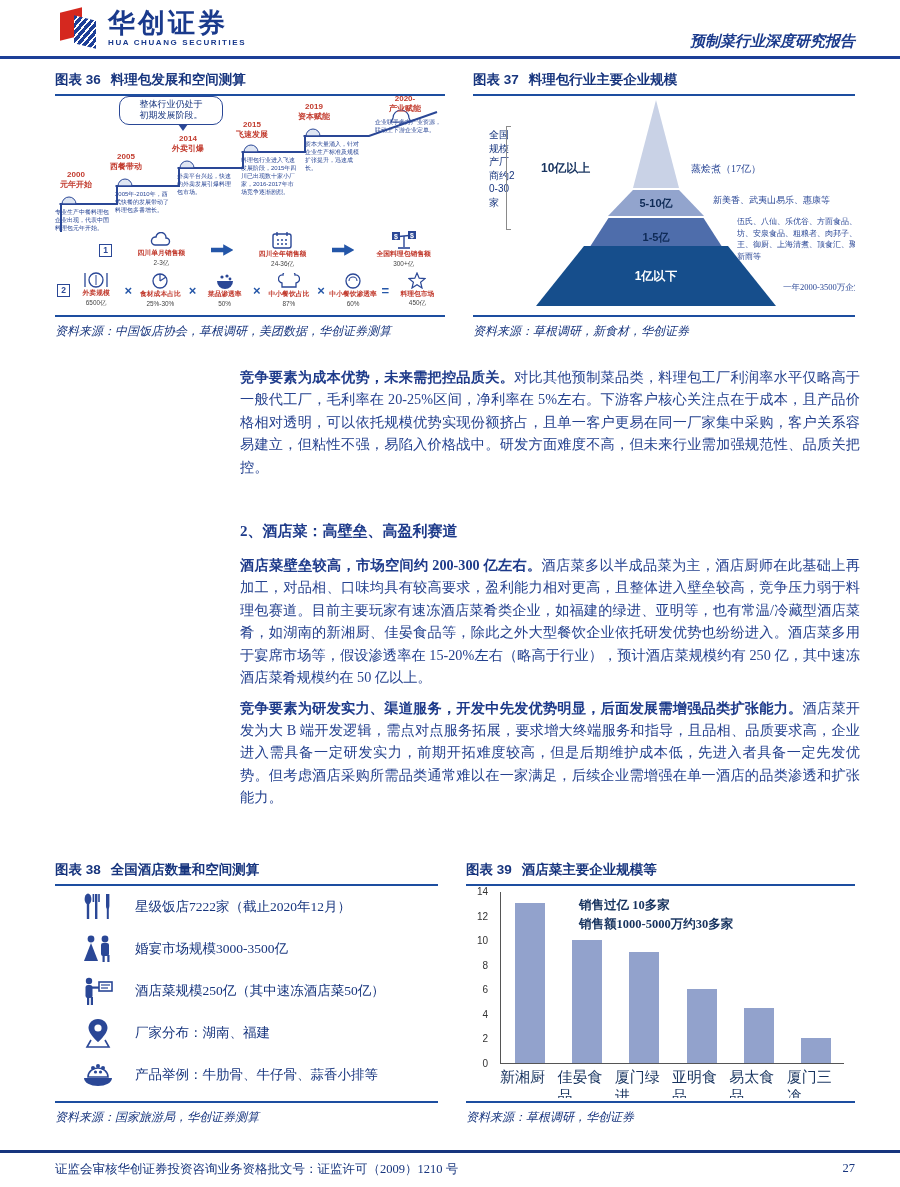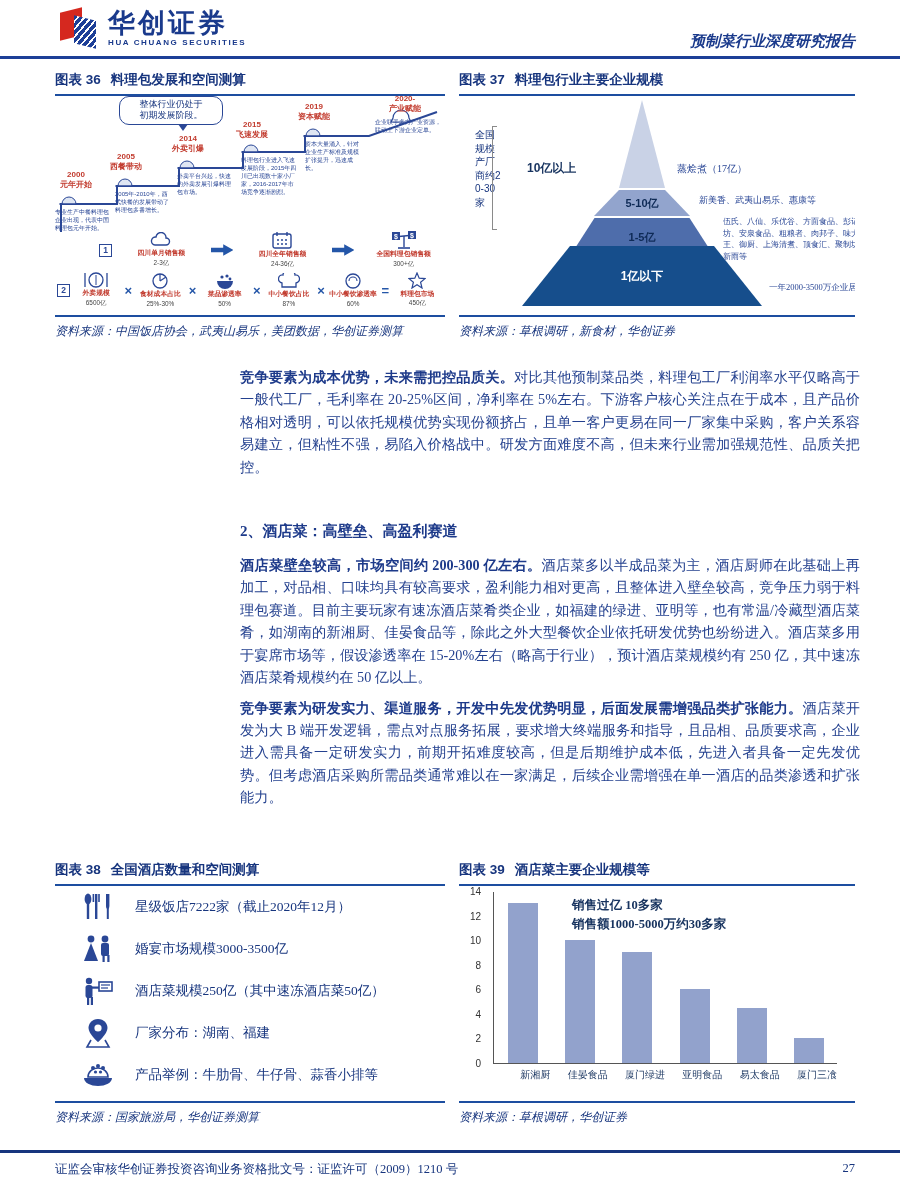--- a/index.html
+++ b/index.html
@@ -13,21 +13,21 @@
   .lm-red{position:absolute;left:2px;top:4px;width:22px;height:28px;background:#d5281f;transform:skewY(-14deg)}
   .lm-blue{position:absolute;left:16px;top:12px;width:22px;height:28px;transform:skewY(14deg);
     background:repeating-linear-gradient(125deg,#1d3f97 0 3px,#ffffff 3px 4.5px)}
   .logo-cn{font-size:27px;font-weight:bold;color:#1a3a8c;letter-spacing:3px;line-height:1.05}
   .logo-en{font-size:8px;color:#1a3a8c;letter-spacing:1.6px;font-weight:bold}
   .report-title{position:absolute;right:0;top:26px;font-size:15px;font-weight:bold;color:#1a3a8c;
     font-family:Liberation Serif, serif;font-style:italic}
   .header-rule{position:absolute;left:0;top:56px;width:900px;height:3px;background:#1d3f97}
 
   
-  .cols{position:absolute;left:55px;width:800px;display:flex;gap:14px}
+  .cols{position:absolute;left:55px;width:800px;display:flex;gap:28px}
   .top-cols{top:68px}
   .bot-cols{top:858px}
   .col-l{width:390px}
   .col-r{width:396px}
   .fig-head{font-weight:bold;color:#17357e;font-size:13.5px;padding:3px 0 5px;border-bottom:2.5px solid #1d4ea0;white-space:nowrap}
   .fig-head .fig-label{margin-right:10px}
   .fig-body{position:relative;height:216px;overflow:hidden}
   .f38,.f39{height:212px}
   .fig-src{border-top:2px solid #1d4ea0;margin-top:3px;padding-top:6px;font-style:italic;font-size:12px;
     color:#17357e;font-family:"Liberation Serif",serif}
@@ -91,21 +91,21 @@
 
   
   .chart{position:relative;height:212px;padding:6px 0 0 34px}
   .y-axis{position:absolute;left:0;top:6px;width:28px;height:172px}
   .ytick{position:absolute;right:6px;font-size:10px;color:#333}
   .plot{position:relative;width:344px;height:172px;border-left:1.5px solid #555;border-bottom:1.5px solid #555}
   .bar{position:absolute;bottom:0;width:30px}
   .anno{position:absolute;left:78px;top:4px;font-size:12.5px;line-height:1.5;color:#17335f;font-weight:bold;
     font-family:"Liberation Serif",serif;white-space:nowrap}
   .x-axis{display:flex;width:344px;margin-top:4px}
-  .xlab{flex:1;text-align:right;font-size:10px;color:#17335f;font-family:"Liberation Serif",serif}
+  .xlab{flex:1;text-align:left;font-size:15px;color:#17335f;font-family:"Liberation Serif",serif}
 
   
   .footer-rule{position:absolute;left:0;top:1150px;width:900px;height:3px;background:#17357e}
   .footer{position:absolute;left:55px;right:45px;top:1161px;display:flex;justify-content:space-between;
     font-size:12.5px;color:#17357e;font-family:"Liberation Serif",serif}
   .icon-svg{display:block}
 </style>
 </head>
 <body>
 
@@ -286,21 +286,21 @@
         <span class="op">=</span>
         <div class="fitem2">
           <svg class="icon-svg" width="18" height="17" viewBox="0 0 18 17">
             <polygon points="9,1 11.2,6.2 17,6.6 12.6,10.2 14,16 9,12.8 4,16 5.4,10.2 1,6.6 6.8,6.2" fill="none" stroke="#2a4796" stroke-width="1.2"></polygon>
           </svg>
           <div class="flab">料理包市场</div>
             <div class="fval">450亿</div>
         </div>
       </div>
     </div>
-    <div class="fig-src">资料来源：中国饭店协会，武夷山易乐，美团数据，华创证券测算</div>
+    <div class="fig-src">资料来源：中国饭店协会，草根调研，美团数据，华创证券测算</div>
   </div>
 
   <div class="col-r">
     <div class="fig-head">
       <span class="fig-label">图表 37</span><span>料理包行业主要企业规模</span>
     </div>
     <div class="fig-body f37">
       <div class="pyr-axis-label">全国规模产厂商约20-30家</div>
       <div class="pyr-bracket"></div>
       <div class="pyramid">

